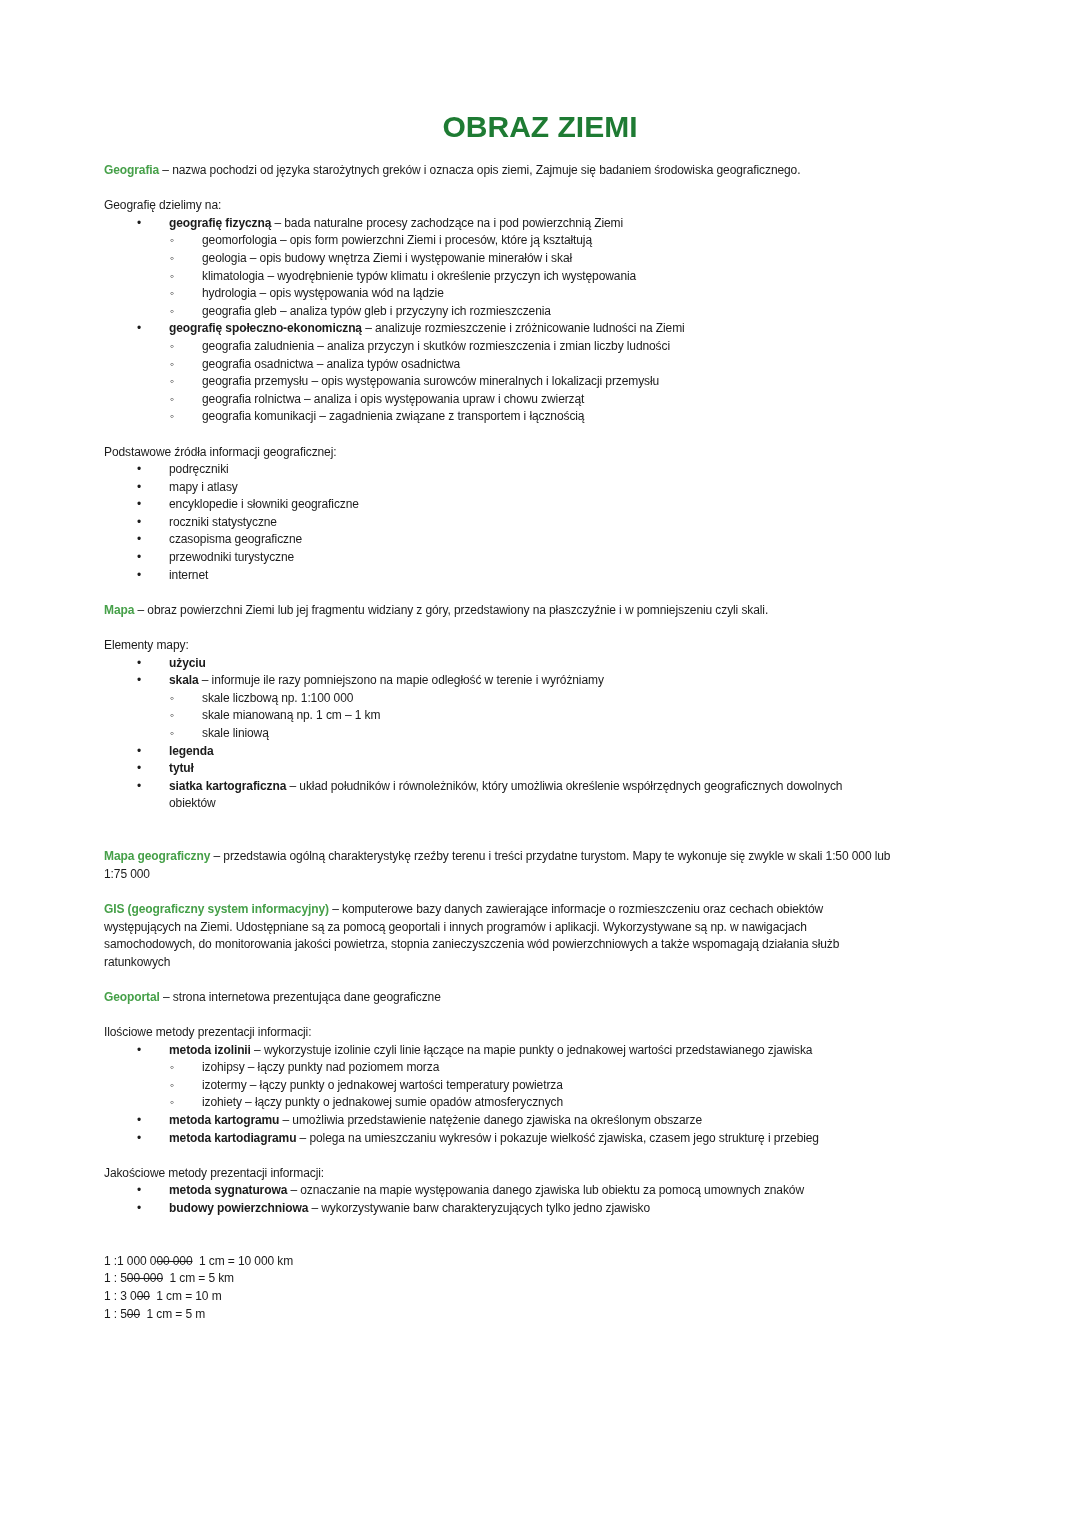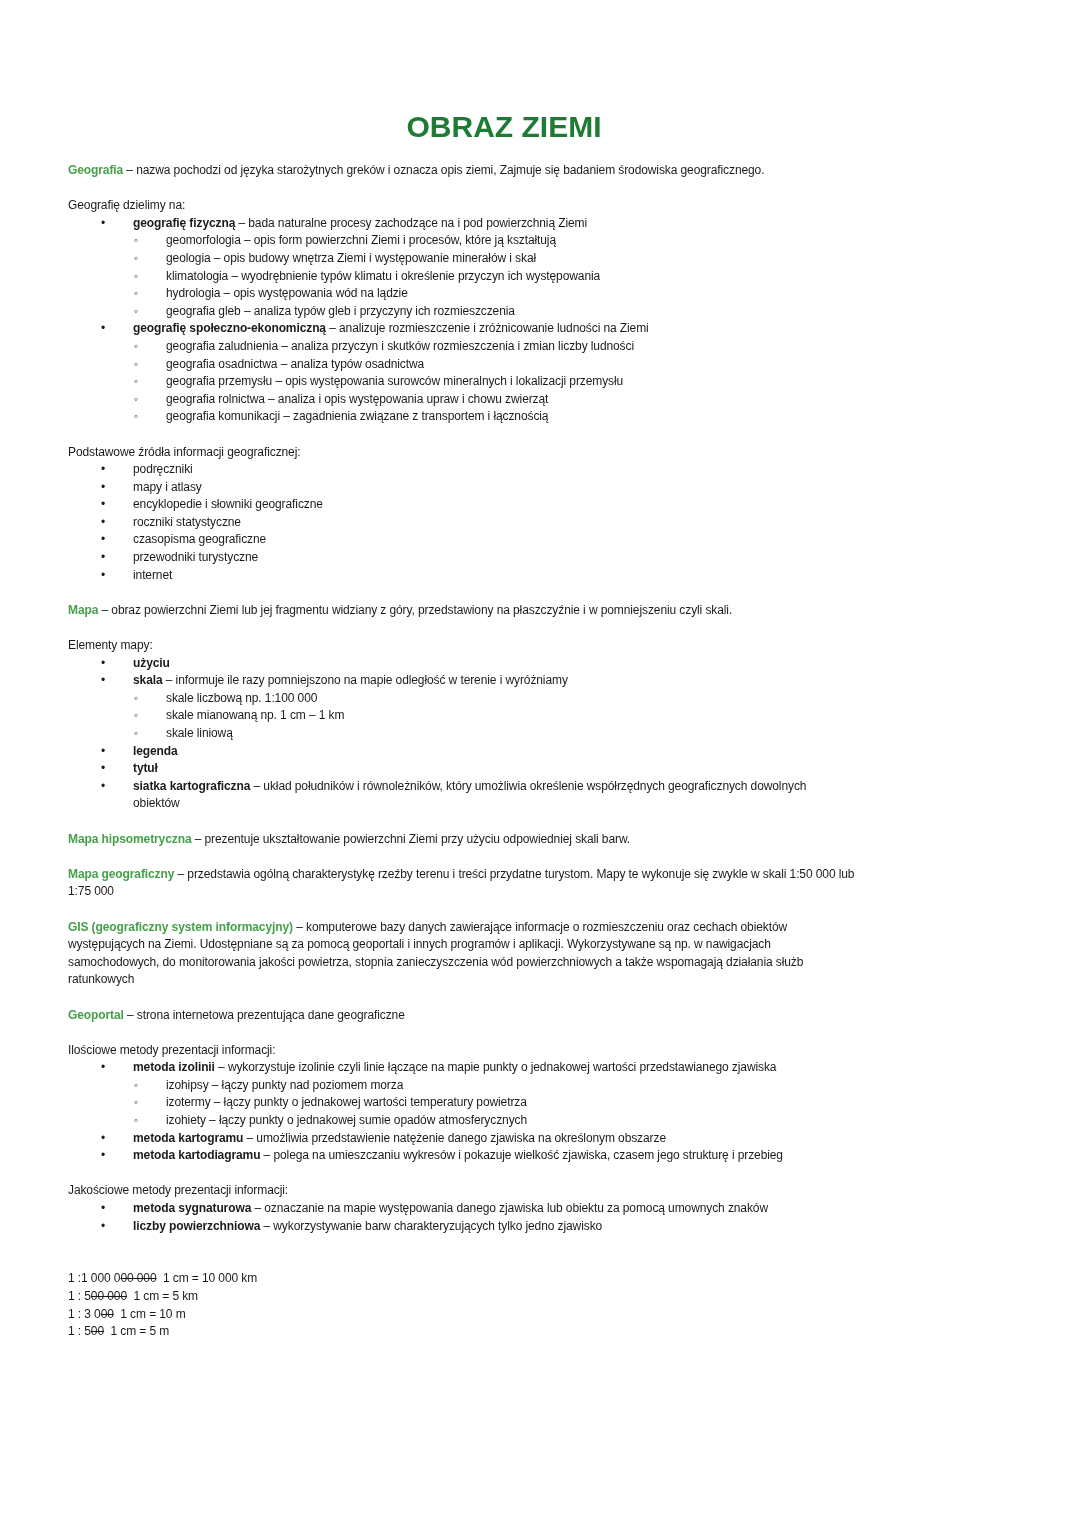--- a/index.html
+++ b/index.html
@@ -3,21 +3,21 @@
 <meta charset="utf-8">
 <style>
   html,body{margin:0;padding:0;}
   body{
     width:1080px;height:1527px;
     background:#ffffff;
     font-family:"Liberation Sans","DejaVu Sans",sans-serif;
     color:#1b1b1b;
     overflow:hidden;
   }
-  .page{padding:110px 40px 0 68px;box-sizing:border-box;width:1080px;height:1512px;}
+  .page{padding:110px 40px 0 104px;box-sizing:border-box;width:1080px;height:1512px;}
   .doc-title{
     width:872px;
     text-align:center;
     font-size:30px;
     font-weight:700;
     line-height:34px;
     color:var(--green-title,#1E7B33);
     margin:0 0 18px 0;
   }
   .para,.li{
@@ -80,21 +80,20 @@
         <div class="li l1"><span class="marker">•</span><span class="text"><span class="run run-b">skala</span><span class="run run-n"> – informuje ile razy pomniejszono na mapie odległość w terenie i wyróżniamy</span></span></div>
         <div class="li l2"><span class="marker">◦</span><span class="text"><span class="run run-n">skale liczbową np. 1:100 000</span></span></div>
         <div class="li l2"><span class="marker">◦</span><span class="text"><span class="run run-n">skale mianowaną np. 1 cm – 1 km</span></span></div>
         <div class="li l2"><span class="marker">◦</span><span class="text"><span class="run run-n">skale liniową</span></span></div>
         <div class="li l1"><span class="marker">•</span><span class="text"><span class="run run-b">legenda</span></span></div>
         <div class="li l1"><span class="marker">•</span><span class="text"><span class="run run-b">tytuł</span></span></div>
         <div class="li l1"><span class="marker">•</span><span class="text"><span class="run run-b">siatka kartograficzna</span><span class="run run-n"> – układ południków i równoleżników, który umożliwia określenie współrzędnych geograficznych dowolnych
 obiektów</span></span></div>
       </div>
       <div class="spacer"></div>
-      <div class="para"><span class="text"><span class="run run-g">Mapa hipsometryczna</span><span class="run run-n"> – prezentuje ukształtowanie powierzchni Ziemi przy użyciu odpowiedniej skali barw.</span></span></div>
       <div class="spacer"></div>
       <div class="para"><span class="text"><span class="run run-g">Mapa geograficzny</span><span class="run run-n"> – przedstawia ogólną charakterystykę rzeźby terenu i treści przydatne turystom. Mapy te wykonuje się zwykle w skali 1:50 000 lub
 1:75 000</span></span></div>
       <div class="spacer"></div>
       <div class="para"><span class="text"><span class="run run-g">GIS (geograficzny system informacyjny)</span><span class="run run-n"> – komputerowe bazy danych zawierające informacje o rozmieszczeniu oraz cechach obiektów
 występujących na Ziemi. Udostępniane są za pomocą geoportali i innych programów i aplikacji. Wykorzystywane są np. w nawigacjach
 samochodowych, do monitorowania jakości powietrza, stopnia zanieczyszczenia wód powierzchniowych a także wspomagają działania służb
 ratunkowych</span></span></div>
       <div class="spacer"></div>
       <div class="para"><span class="text"><span class="run run-g">Geoportal</span><span class="run run-n"> – strona internetowa prezentująca dane geograficzne</span></span></div>
@@ -105,21 +104,21 @@
         <div class="li l2"><span class="marker">◦</span><span class="text"><span class="run run-n">izohipsy – łączy punkty nad poziomem morza</span></span></div>
         <div class="li l2"><span class="marker">◦</span><span class="text"><span class="run run-n">izotermy – łączy punkty o jednakowej wartości temperatury powietrza</span></span></div>
         <div class="li l2"><span class="marker">◦</span><span class="text"><span class="run run-n">izohiety – łączy punkty o jednakowej sumie opadów atmosferycznych</span></span></div>
         <div class="li l1"><span class="marker">•</span><span class="text"><span class="run run-b">metoda kartogramu</span><span class="run run-n"> – umożliwia przedstawienie natężenie danego zjawiska na określonym obszarze</span></span></div>
         <div class="li l1"><span class="marker">•</span><span class="text"><span class="run run-b">metoda kartodiagramu</span><span class="run run-n"> – polega na umieszczaniu wykresów i pokazuje wielkość zjawiska, czasem jego strukturę i przebieg</span></span></div>
       </div>
       <div class="spacer"></div>
       <div class="para"><span class="text"><span class="run run-n">Jakościowe metody prezentacji informacji:</span></span></div>
       <div class="list">
         <div class="li l1"><span class="marker">•</span><span class="text"><span class="run run-b">metoda sygnaturowa</span><span class="run run-n"> – oznaczanie na mapie występowania danego zjawiska lub obiektu za pomocą umownych znaków</span></span></div>
-        <div class="li l1"><span class="marker">•</span><span class="text"><span class="run run-b">liczby powierzchniowa</span><span class="run run-n"> – wykorzystywanie barw charakteryzujących tylko jedno zjawisko</span></span></div>
+        <div class="li l1"><span class="marker">•</span><span class="text"><span class="run run-b">budowy powierzchniowa</span><span class="run run-n"> – wykorzystywanie barw charakteryzujących tylko jedno zjawisko</span></span></div>
       </div>
       <div class="spacer"></div>
       <div class="spacer"></div>
       <div class="para"><span class="text"><span class="run run-n">1 :1 000 0</span><span class="run run-x">00 000</span><span class="run run-n">  1 cm = 10 000 km</span></span></div>
       <div class="para"><span class="text"><span class="run run-n">1 : 5</span><span class="run run-x">00 000</span><span class="run run-n">  1 cm = 5 km</span></span></div>
       <div class="para"><span class="text"><span class="run run-n">1 : 3 0</span><span class="run run-x">00</span><span class="run run-n">  1 cm = 10 m</span></span></div>
       <div class="para"><span class="text"><span class="run run-n">1 : 5</span><span class="run run-x">00</span><span class="run run-n">  1 cm = 5 m</span></span></div>
     </div>
 </div>
 

